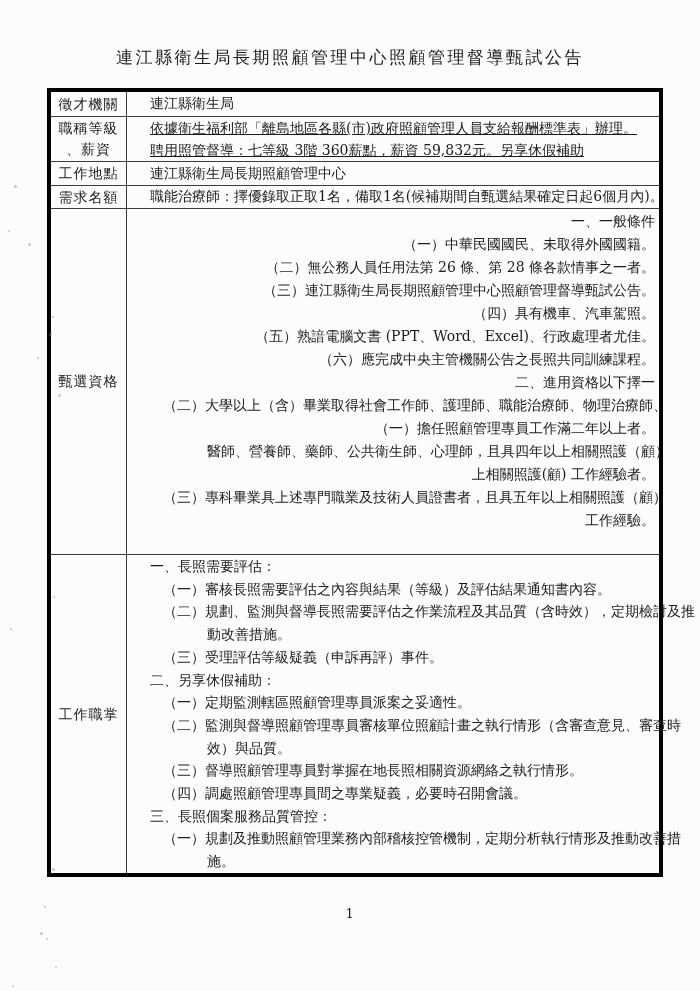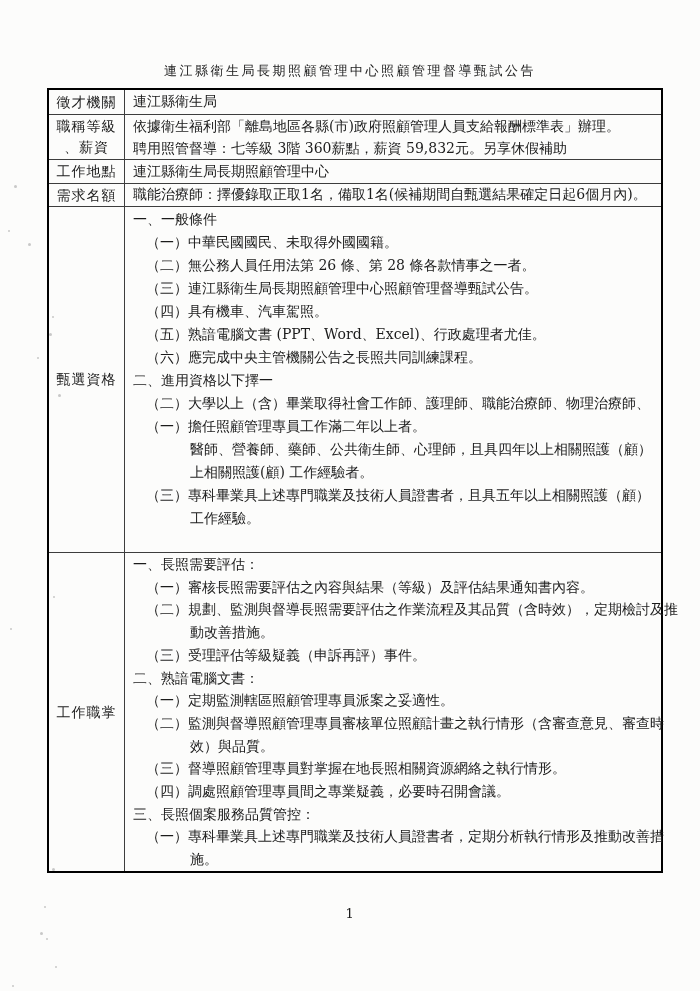--- a/index.html
+++ b/index.html
@@ -4,49 +4,48 @@
 <style>
   html,body{margin:0;padding:0;background:#e8e8e8;}
   .sheet{
     position:relative;width:700px;height:991px;margin:0 auto;
     background:#fcfcfb;color:#1b1b1b;
     font-family:"DejaVu Serif","Liberation Serif",serif;
     overflow:hidden;
   }
   .title{
     position:absolute;top:46px;left:0;width:100%;
-    text-align:center;font-size:13px;letter-spacing:2.5px;
+    text-align:center;font-size:17px;letter-spacing:2.5px;
     white-space:nowrap;
-    margin-top:16px;
   }
   .table{
     position:absolute;left:47px;top:88px;width:616px;
-    border:2px solid #000000;box-sizing:border-box;
+    border:4px solid #000000;box-sizing:border-box;
     background:transparent;
   }
   .trow{display:flex;border-bottom:1px solid #3d3d3d;box-sizing:border-box;}
   .trow:last-child{border-bottom:none;}
   .tlabel{
     flex:0 0 76px;width:76px;border-right:1px solid #3d3d3d;
     display:flex;flex-direction:column;align-items:center;justify-content:center;
     font-size:14px;letter-spacing:1px;text-align:center;box-sizing:border-box;
     line-height:21px;
   }
   .tcontent{
     flex:1;min-width:0;padding:0 4px 0 8px;font-size:14px;
     display:flex;flex-direction:column;justify-content:center;
     box-sizing:border-box;
   }
   .tcontent.top{justify-content:flex-start;}
   .h25{height:25px}.h24{height:24px}.h45{height:45px}.h23{height:23px}
   .hqual{height:346px}.hduty{height:318px}
-  .two-line .ln{line-height:22px;}
-  .ln{white-space:nowrap;}
+  .two-line .ln{line-height:22px;text-decoration:underline;}
+  .ln{white-space:nowrap;margin-left:15px;}
   .qual .ln{line-height:23px;}
-  .qual{padding-top:1px;}
+  .qual{padding-top:1px;text-align:right;}
   .duty .ln{line-height:22.7px;}
   .lv1{padding-left:13px;}
   .lv2{padding-left:57px;}
   .pagenum{
     position:absolute;top:906px;left:0;width:100%;text-align:center;
     font-size:13px;letter-spacing:0.5px;
   }
   .speck{
     position:absolute;width:3px;height:3px;border-radius:50%;
     background:#8a8a8a;opacity:.45;
@@ -115,28 +114,28 @@
     </div>
 
     <div class="trow hduty">
       <div class="tlabel">工作職掌</div>
       <div class="tcontent top duty">
         <div class="ln">一、長照需要評估：</div>
         <div class="ln lv1">（一）審核長照需要評估之內容與結果（等級）及評估結果通知書內容。</div>
         <div class="ln lv1">（二）規劃、監測與督導長照需要評估之作業流程及其品質（含時效），定期檢討及推</div>
         <div class="ln lv2">動改善措施。</div>
         <div class="ln lv1">（三）受理評估等級疑義（申訴再評）事件。</div>
-        <div class="ln">二、熟諳電腦文書：</div>
+        <div class="ln">二、另享休假補助：</div>
         <div class="ln lv1">（一）定期監測轄區照顧管理專員派案之妥適性。</div>
         <div class="ln lv1">（二）監測與督導照顧管理專員審核單位照顧計畫之執行情形（含審查意見、審查時</div>
         <div class="ln lv2">效）與品質。</div>
         <div class="ln lv1">（三）督導照顧管理專員對掌握在地長照相關資源網絡之執行情形。</div>
         <div class="ln lv1">（四）調處照顧管理專員間之專業疑義，必要時召開會議。</div>
         <div class="ln">三、長照個案服務品質管控：</div>
-        <div class="ln lv1">（一）專科畢業具上述專門職業及技術人員證書者，定期分析執行情形及推動改善措</div>
+        <div class="ln lv1">（一）規劃及推動照顧管理業務內部稽核控管機制，定期分析執行情形及推動改善措</div>
         <div class="ln lv2">施。</div>
       </div>
     </div>
 
   </div>
 
   <div class="pagenum">1</div>
 
   <div class="speck" style="left:14px;top:185px"></div>
   <div class="speck" style="left:8px;top:230px;width:2px;height:2px"></div>

